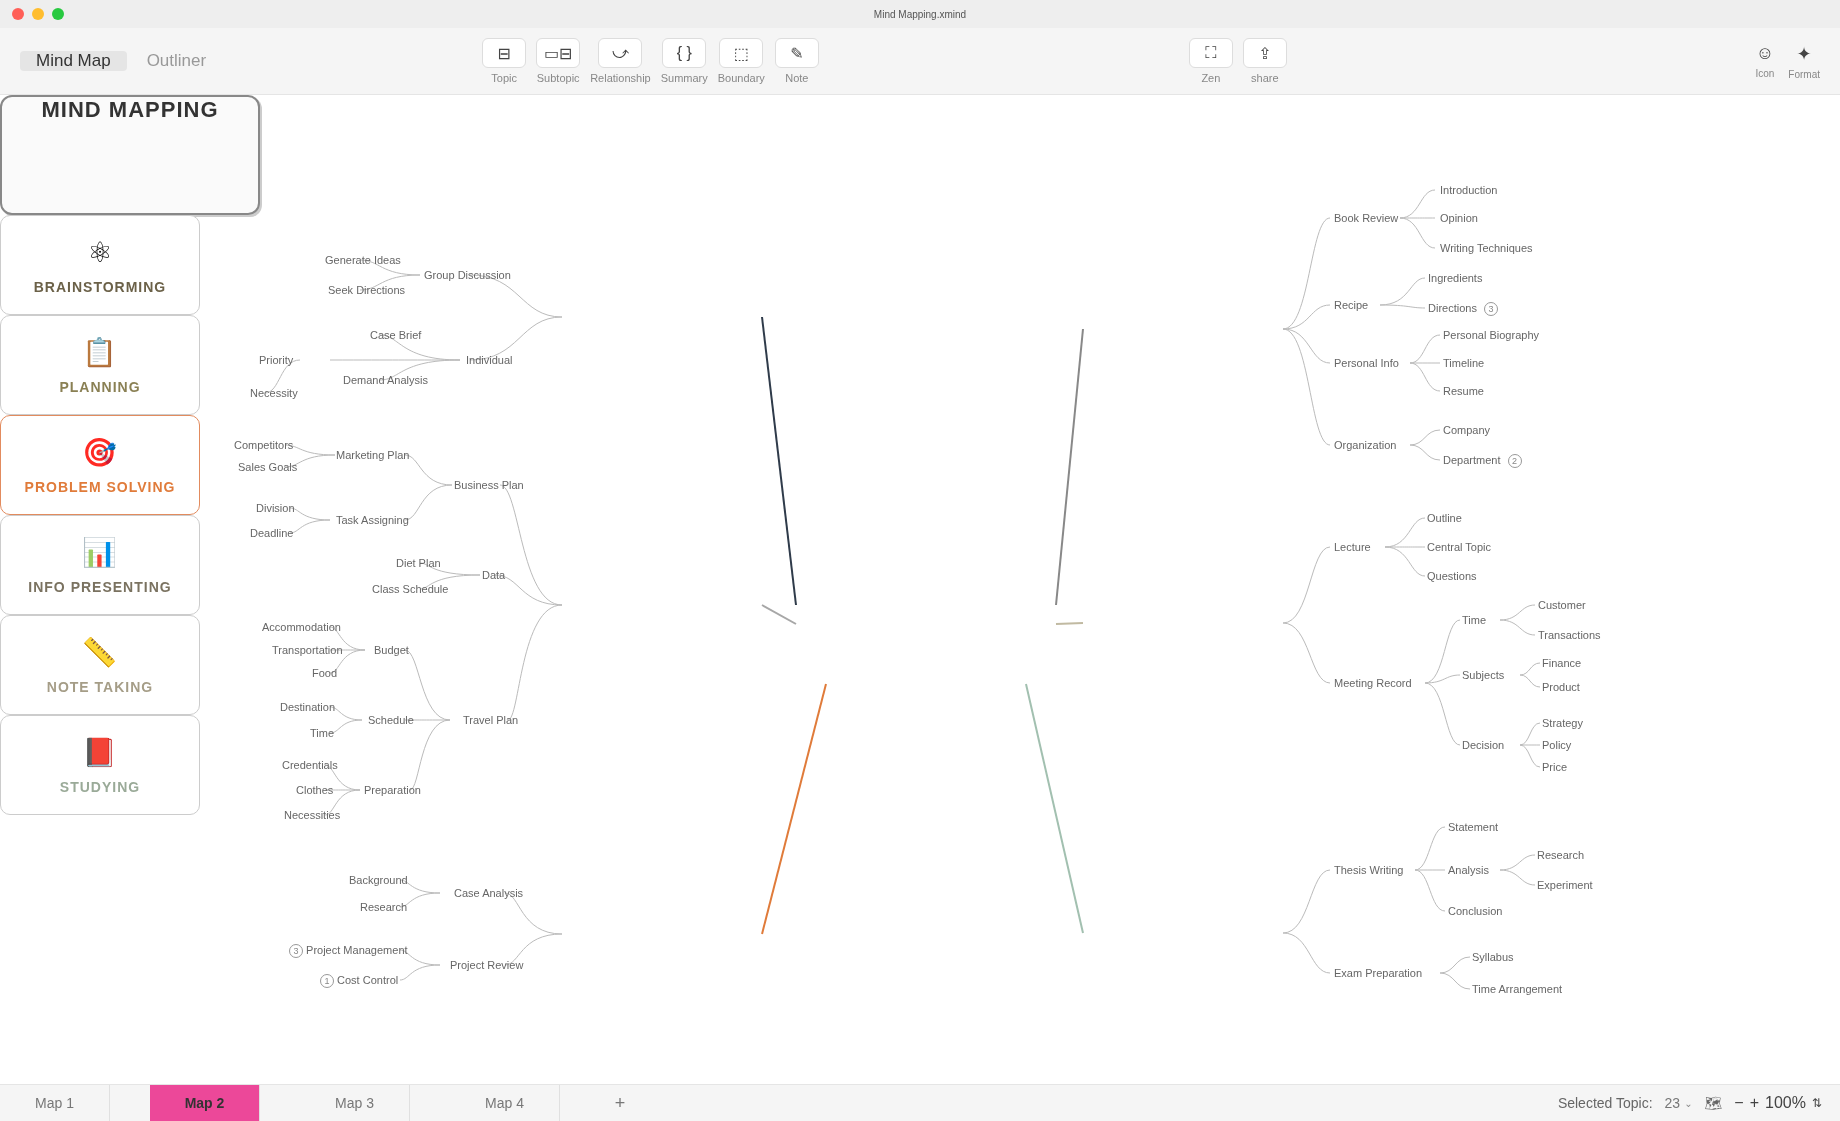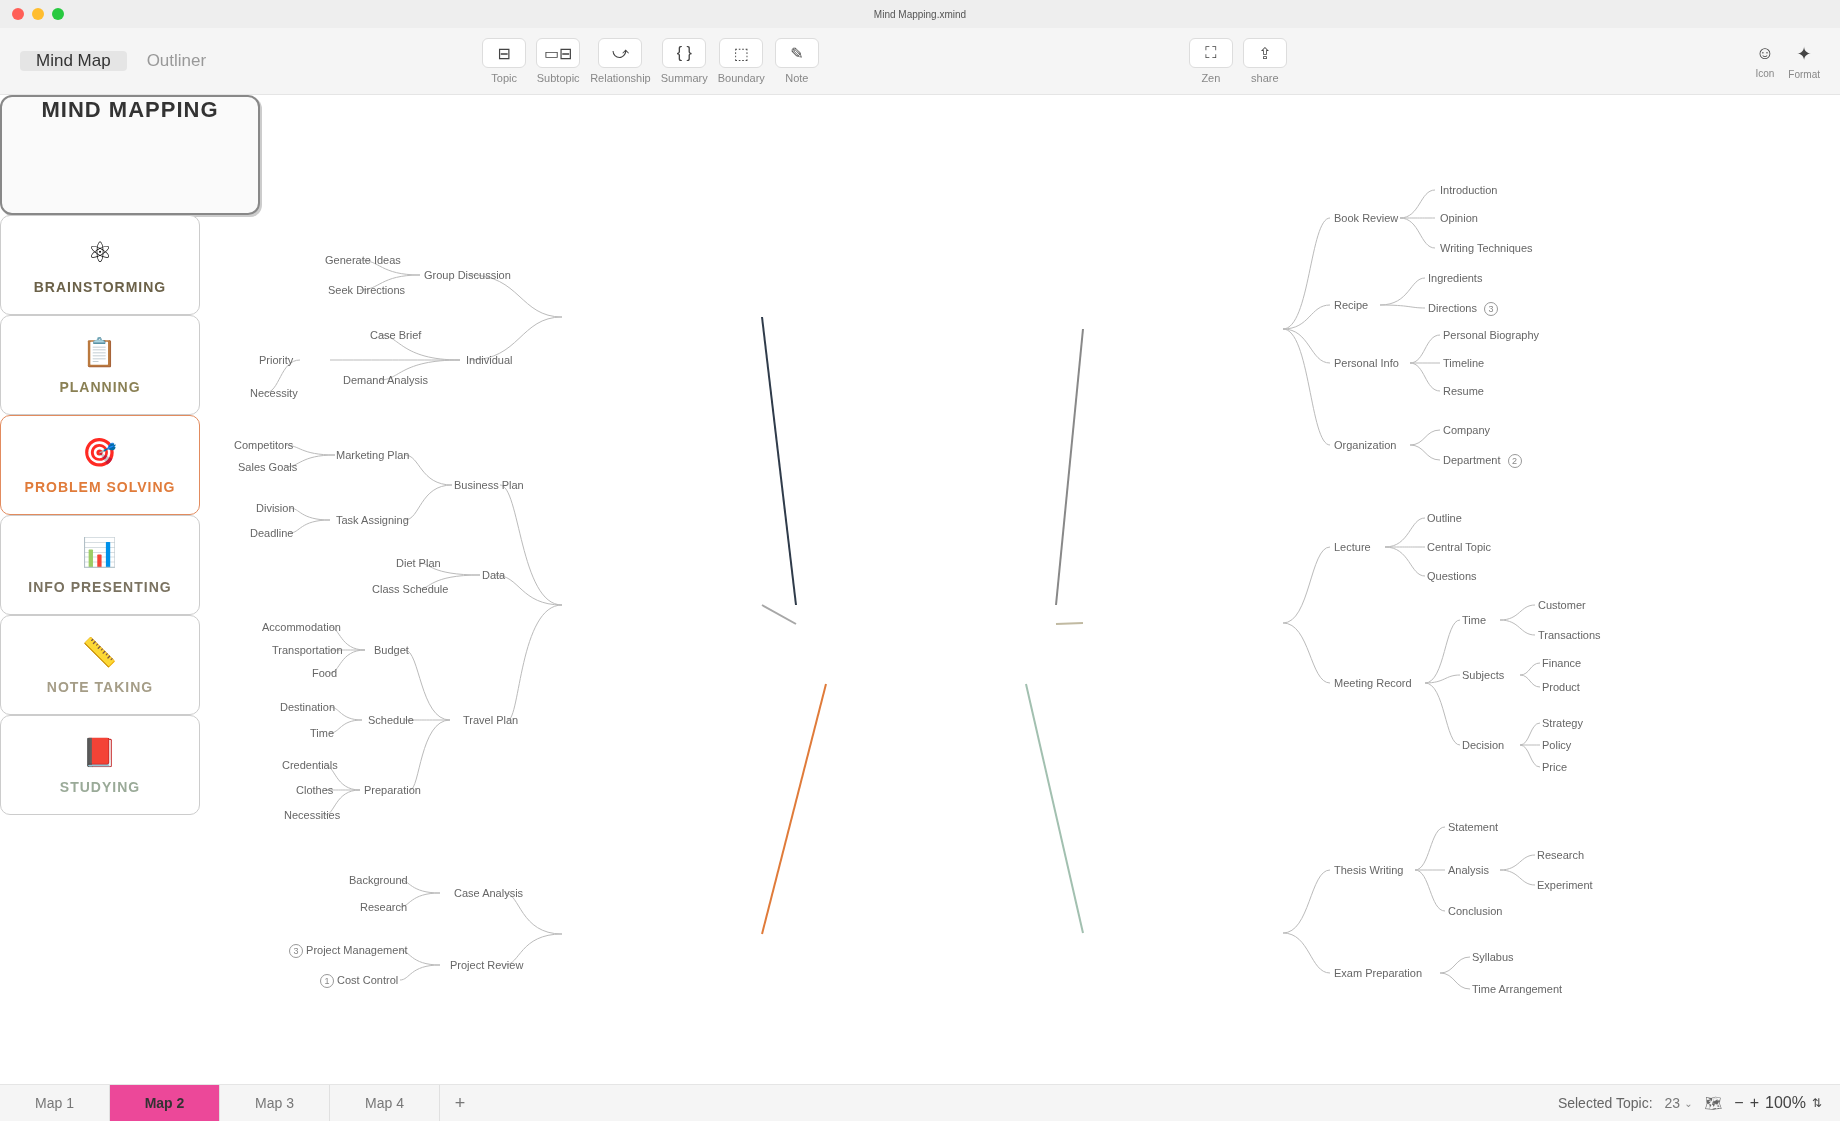--- a/index.html
+++ b/index.html
@@ -47,21 +47,21 @@
 .branch.study      { left: 1083px; top: 788px; } .branch.study .bl    { color: #9aaa98; }
 
 .leaf { font-size: 11px; color: #666; }
 
 
 .svgconn { position: absolute; top: 0; left: 0; width: 100%; height: 100%; pointer-events: none; }
 .svgconn path, .svgconn line { stroke: #bbb; stroke-width: 1; fill: none; }
 .svgconn .main { stroke-width: 2; }
 
 
-.footer { position: absolute; bottom: 0; left: 0; right: 0; height: 36px; background: #f5f5f5; display: flex; align-items: center; font-size: 14px; color: #777; }
+.footer { position: absolute; bottom: 0; left: 0; right: 0; height: 36px; background: #f5f5f5; display: flex; align-items: center; font-size: 14px; color: #777; gap: 40px; }
 .sheettab { width: 110px; height: 100%; display: flex; align-items: center; justify-content: center; border-right: 1px solid #e0e0e0; cursor: pointer; }
 .sheettab.active { background: #ec4899; color: #333; font-weight: 600; }
 .addsheet { width: 40px; text-align: center; font-size: 18px; cursor: pointer; }
 .statusbar { margin-left: auto; display: flex; align-items: center; gap: 12px; padding-right: 18px; }
 .statitem { font-size: 14px; color: #666; }
 .statsel { display: flex; align-items: center; gap: 4px; }
 .zoomctrl { display: flex; align-items: center; gap: 6px; }
 .zoomctrl span { font-size: 16px; cursor: pointer; color: #444; }
 .badge-circle { display:inline-flex; align-items:center; justify-content:center; width:14px; height:14px; border:1px solid #999; border-radius:50%; font-size:9px; color:#888; margin-left:4px; }
 

